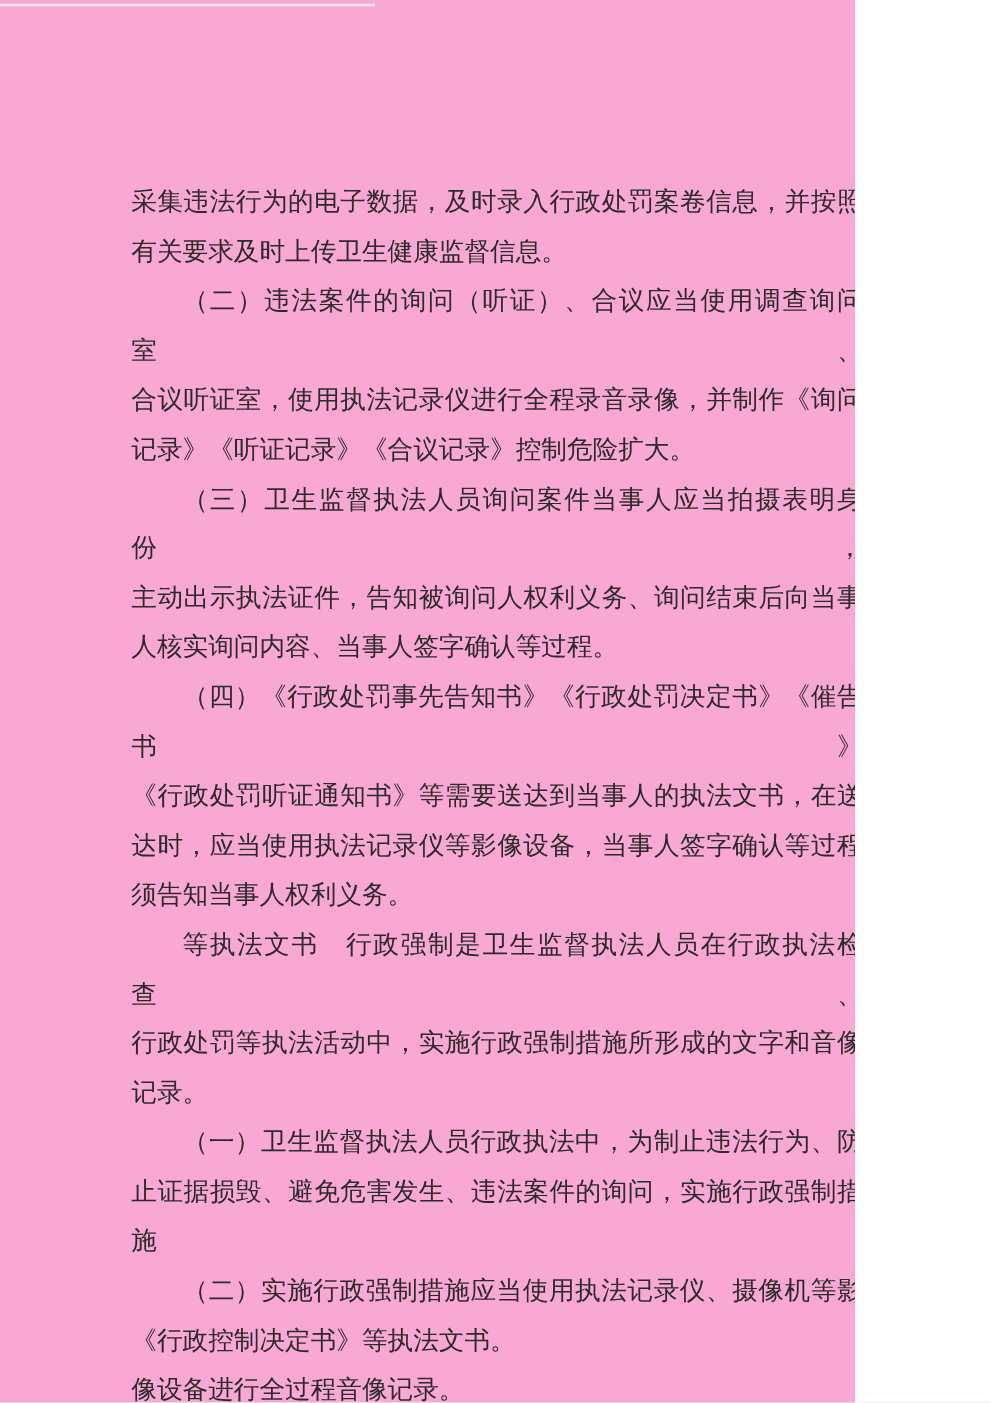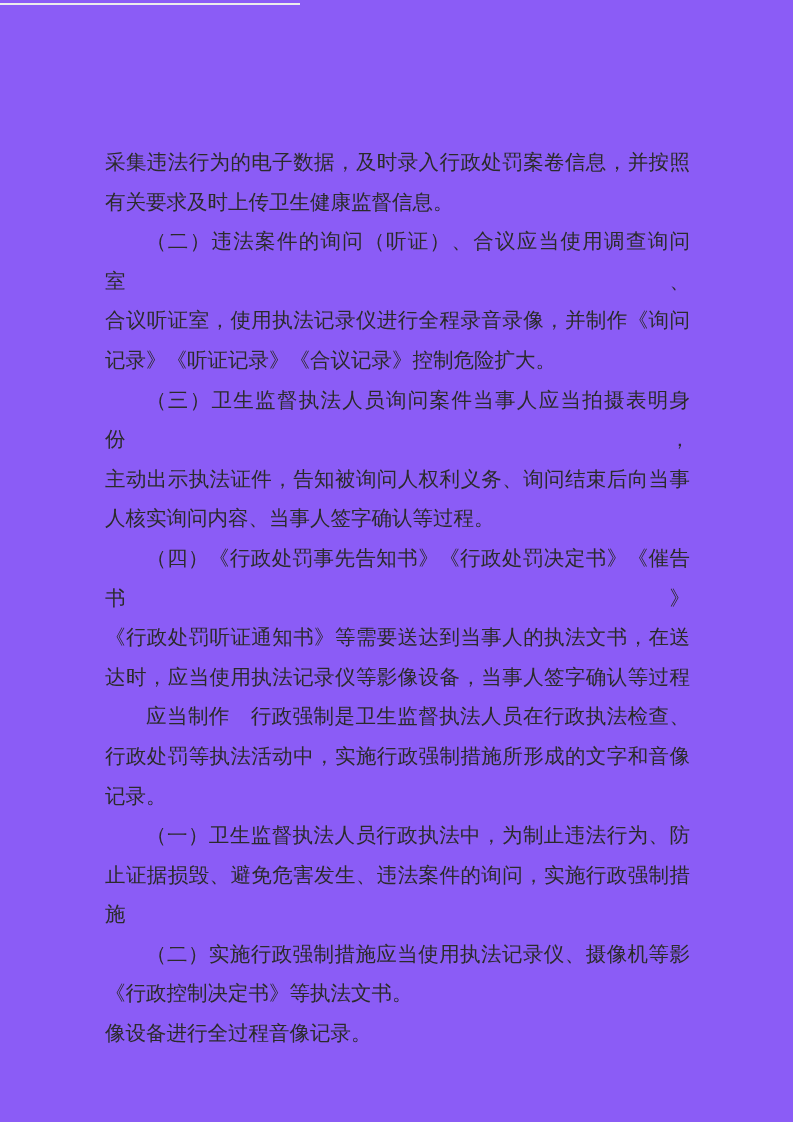--- a/index.html
+++ b/index.html
@@ -2,23 +2,23 @@
 <html><head>
 <meta charset="utf-8">
 <style>
   html, body {
     margin: 0;
     padding: 0;
     background: #ffffff;
   }
   .page {
     position: relative;
-    width: 793px;
+    width: 684px;
     height: 1122px;
-    background: #8b5cf6;
+    background: #f9a8d4;
     overflow: hidden;
     font-family: "Liberation Serif", "DejaVu Serif", serif;
   }
   .scan-artifact {
     position: absolute;
     top: 3px;
     left: 0;
     width: 300px;
     height: 2px;
     background: #ececec;
@@ -69,21 +69,22 @@
       <div class="line">有关要求及时上传卫生健康监督信息。</div>
       <div class="line fill indent">（二）违法案件的询问（听证）、合议应当使用调查询问室、</div>
       <div class="line fill">合议听证室，使用执法记录仪进行全程录音录像，并制作《询问</div>
       <div class="line">记录》《听证记录》《合议记录》控制危险扩大。</div>
       <div class="line fill indent">（三）卫生监督执法人员询问案件当事人应当拍摄表明身份，</div>
       <div class="line fill">主动出示执法证件，告知被询问人权利义务、询问结束后向当事</div>
       <div class="line">人核实询问内容、当事人签字确认等过程。</div>
       <div class="line fill indent">（四）《行政处罚事先告知书》《行政处罚决定书》《催告书》</div>
       <div class="line fill">《行政处罚听证通知书》等需要送达到当事人的执法文书，在送</div>
       <div class="line fill">达时，应当使用执法记录仪等影像设备，当事人签字确认等过程</div>
-      <div class="line fill indent">应当制作　行政强制是卫生监督执法人员在行政执法检查、</div>
+      <div class="line">须告知当事人权利义务。</div>
+      <div class="line fill indent">等执法文书　行政强制是卫生监督执法人员在行政执法检查、</div>
       <div class="line fill">行政处罚等执法活动中，实施行政强制措施所形成的文字和音像</div>
       <div class="line">记录。</div>
       <div class="line fill indent">（一）卫生监督执法人员行政执法中，为制止违法行为、防</div>
       <div class="line fill">止证据损毁、避免危害发生、违法案件的询问，实施行政强制措施</div>
       <div class="line fill indent">（二）实施行政强制措施应当使用执法记录仪、摄像机等影</div>
       <div class="line">《行政控制决定书》等执法文书。</div>
       <div class="line">像设备进行全过程音像记录。</div>
     </div>
 
 </div>

